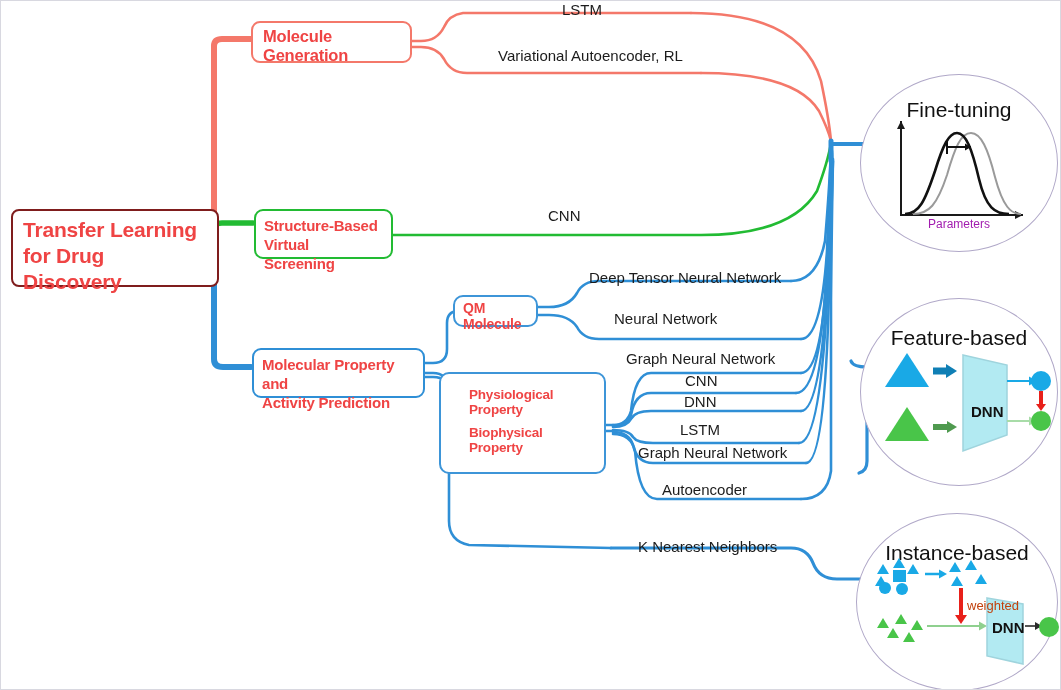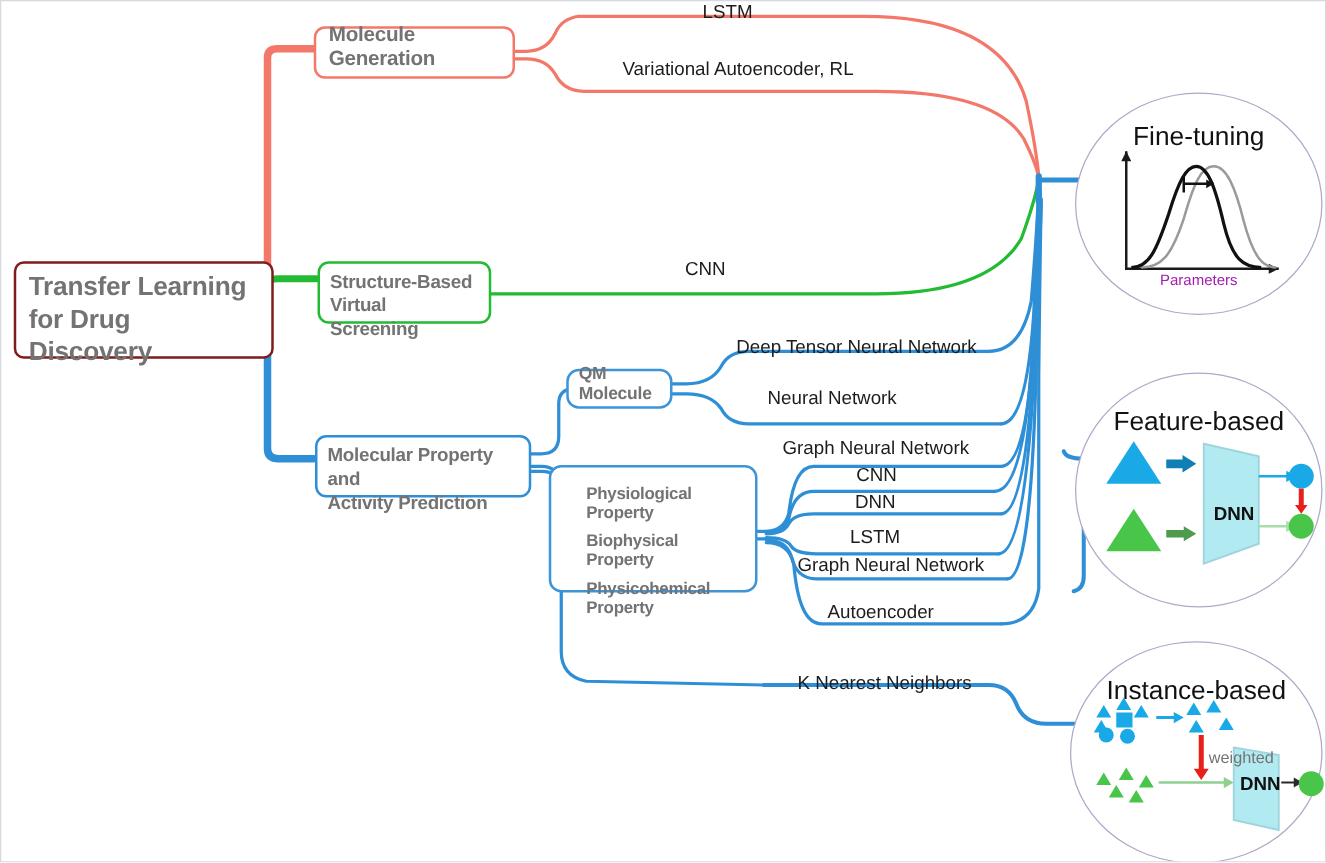--- a/index.html
+++ b/index.html
@@ -4,22 +4,22 @@
 <style>
   html,body{margin:0;padding:0;background:#fff;}
   body{font-family:"Liberation Sans", sans-serif;}
   #root{
     position:relative;width:1061px;height:690px;background:#ffffff;
     border:1px solid #d8d8e0;box-sizing:border-box;overflow:hidden;
   }
   svg.layer{position:absolute;left:0;top:0;width:1061px;height:690px;pointer-events:none;}
   .node{
     position:absolute;box-sizing:border-box;background:#fff;
-    display:flex;align-items:flex-end;justify-content:flex-start;
-    font-weight:bold;color:#737373;letter-spacing:-0.2px;
+    display:flex;align-items:flex-start;justify-content:flex-start;
+    font-weight:bold;color:#ef4444;letter-spacing:-0.2px;
   }
   .node.multi{display:block;}
   .root-node{
     border:2px solid #7f1d1d;border-radius:8px;padding:6px 10px;
     font-size:21px;line-height:26px;
   }
   .mg-node{border:2px solid #f4786a;border-radius:9px;padding:4px 10px;font-size:16.5px;}
   .sb-node{border:2px solid #22bb33;border-radius:9px;padding:4px 8px;font-size:15px;line-height:19px;}
   .mp-node{border:2px solid #2f8fd6;border-radius:9px;padding:4px 8px;font-size:15px;line-height:19px;}
   .qm-node{border:2px solid #3d95d8;border-radius:10px;padding:3px 8px;font-size:14px;}
@@ -29,21 +29,21 @@
     position:absolute;color:#1c1c1c;font-size:15px;white-space:nowrap;
     font-family:"Liberation Sans", sans-serif;
   }
   .circle{
     position:absolute;border-radius:50%;border:1px solid #b0a8c8;background:#fff;
   }
   .circle-title{
     position:absolute;width:100%;text-align:center;font-size:21px;color:#111;margin-top:11px;
   }
   .dnn-label{position:absolute;font-size:15px;font-weight:bold;color:#111;}
-  .wlabel{position:absolute;font-size:13px;color:#737373;font-family:"Liberation Sans",sans-serif;}
+  .wlabel{position:absolute;font-size:13px;color:#c2410c;font-family:"Liberation Sans",sans-serif;}
   .axlabel{position:absolute;font-size:12px;color:#a21caf;width:100%;text-align:center;}
 </style>
 </head>
 <body>
 
 <div id="root">
 
   <svg class="layer" viewBox="0 0 1061 690">
     <g fill="none" stroke-linecap="round" stroke-linejoin="round">
 
@@ -125,21 +125,20 @@
     <div>Activity Prediction</div>
   </div>
 
   <div class="node qm-node" style="left:452px;top:294px;width:85px;height:32px;">
     <span>QM Molecule</span>
   </div>
 
   <div class="node prop-node multi" style="left:438px;top:371px;width:167px;height:102px;padding-left:28px;">
     <div class="row">Physiological Property</div>
     <div class="row">Biophysical Property</div>
-    <div class="row">Physicohemical Property</div>
   </div>
 
   <div class="edge-label" style="left:561px;top:0px;">LSTM</div>
   <div class="edge-label" style="left:497px;top:46px;">Variational Autoencoder, RL</div>
 
   <div class="edge-label" style="left:547px;top:206px;">CNN</div>
 
   <div class="edge-label" style="left:588px;top:268px;">Deep Tensor Neural Network</div>
   <div class="edge-label" style="left:613px;top:309px;">Neural Network</div>
 

